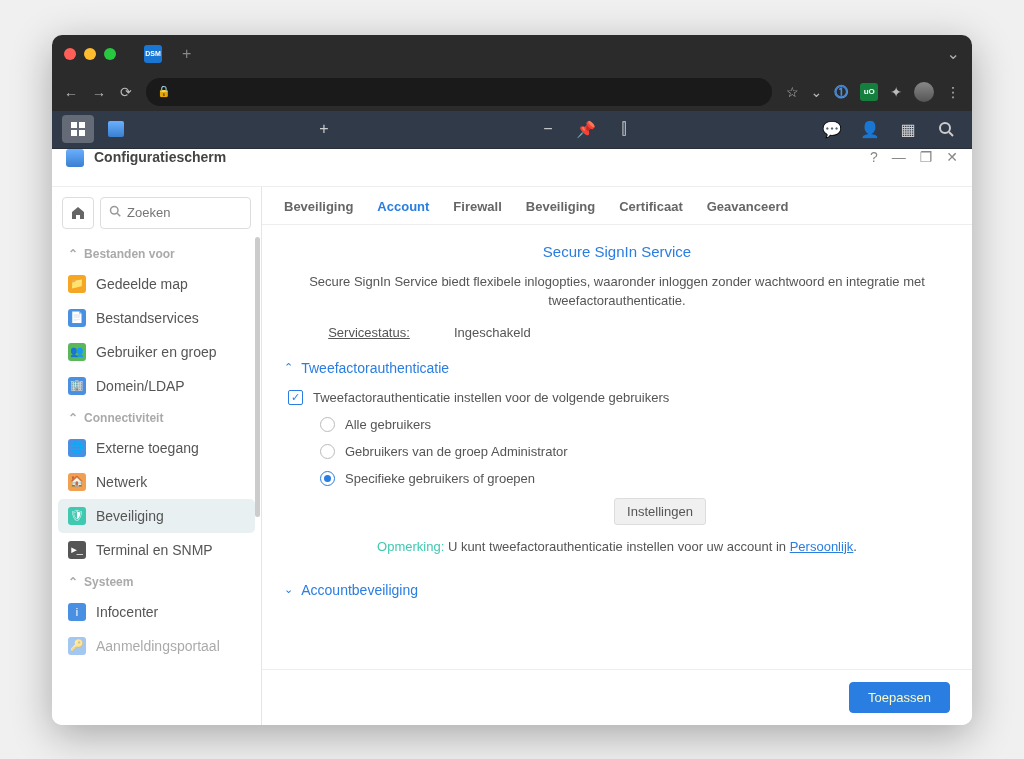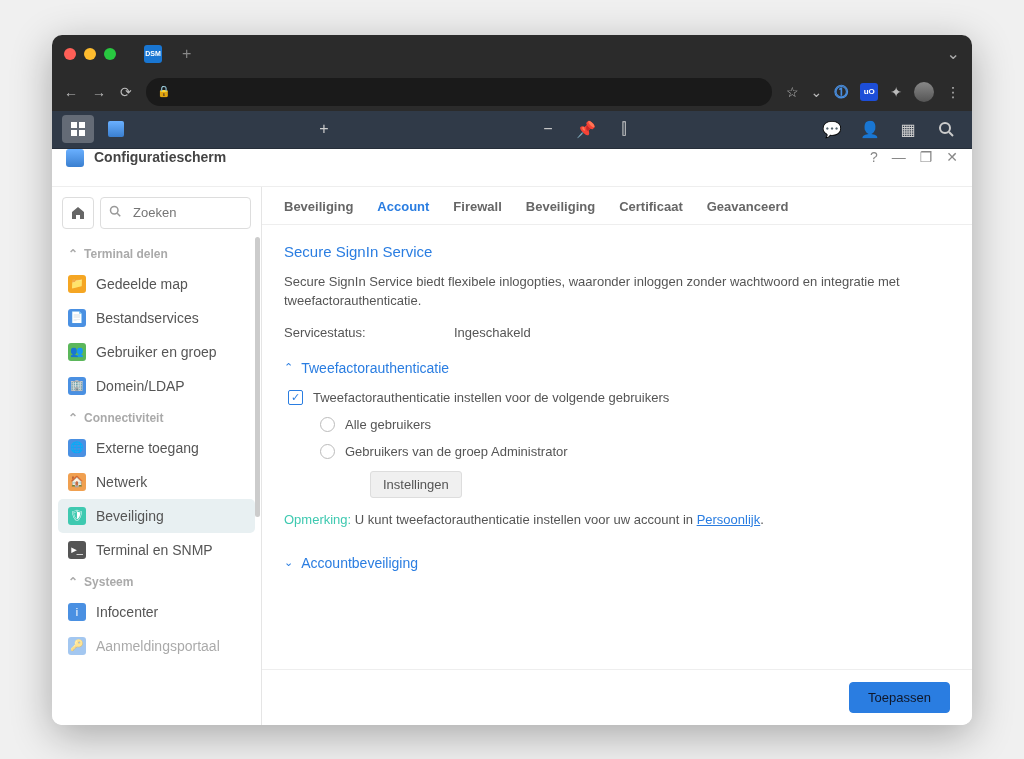--- a/index.html
+++ b/index.html
@@ -12,80 +12,80 @@
 .dot.y { background: #febc2e; }
 .dot.g { background: #28c840; }
 .tab-dsm { width: 18px; height: 18px; background: #1976d2; border-radius: 3px; color: #fff; font-size: 7px; font-weight: bold; display: flex; align-items: center; justify-content: center; margin-left: 20px; }
 .tab-plus { color: #888; margin-left: 12px; font-size: 16px; }
 .browser-nav { background: #2b2b2b; height: 38px; display: flex; align-items: center; padding: 0 12px; gap: 14px; }
 .nav-icon { color: #bbb; font-size: 14px; }
 .addr { flex: 1; background: #1a1a1a; height: 28px; border-radius: 14px; display: flex; align-items: center; padding: 0 12px; }
 .lock-icon { color: #999; font-size: 11px; }
 .ext-icons { display: flex; gap: 12px; align-items: center; }
 .ext-icons span { color: #bbb; font-size: 14px; }
-.ext-pill { background: #1d4ed8; width: 18px; height: 18px; border-radius: 3px; color: #fff; font-size: 8px; display: flex; align-items: center; justify-content: center; font-weight: bold; }
+.ext-pill { background: #15803d; width: 18px; height: 18px; border-radius: 3px; color: #fff; font-size: 8px; display: flex; align-items: center; justify-content: center; font-weight: bold; }
 .avatar { width: 20px; height: 20px; border-radius: 50%; background: linear-gradient(#888,#555); }
 .dots-icon { color: #bbb; }
 .dsm-toolbar { background: #4a5568; height: 38px; display: flex; align-items: center; padding: 0 10px; gap: 6px; border-bottom: 1px solid rgba(0,0,0,0.2); background-image: linear-gradient(rgba(30,40,50,0.6), rgba(30,40,50,0.6)); }
 .dsm-tbtn { width: 32px; height: 28px; display: flex; align-items: center; justify-content: center; color: #ccc; border-radius: 4px; }
 .dsm-tbtn.active { background: rgba(255,255,255,0.25); }
 .dsm-spacer { flex: 1; }
 .window { background: #fff; flex: 1; display: flex; flex-direction: column; min-height: 0; }
 .window-title { height: 38px; display: flex; align-items: flex-start; padding: 0 14px; border-bottom: 1px solid #eee; }
 .wt-icon { width: 18px; height: 18px; background: linear-gradient(#6ab0ff,#3a7fd0); border-radius: 3px; margin-right: 10px; }
 .wt-text { font-weight: 600; color: #444; font-size: 14px; }
 .wt-spacer { flex: 1; }
 .wt-btn { color: #888; margin-left: 14px; font-size: 14px; cursor: pointer; }
 .window-body { display: flex; flex: 1; min-height: 0; }
 .sidebar { width: 210px; border-right: 1px solid #e5e5e5; padding: 10px 6px; overflow-y: auto; position: relative; }
 .sb-top { display: flex; gap: 6px; margin-bottom: 10px; padding: 0 4px; }
 .home-btn { width: 32px; height: 32px; border: 1px solid #ddd; border-radius: 4px; display: flex; align-items: center; justify-content: center; color: #555; }
-.search-box { flex: 1; border: 1px solid #ddd; border-radius: 4px; display: flex; align-items: center; padding: 0 8px; gap: 12px; }
+.search-box { flex: 1; border: 1px solid #ddd; border-radius: 4px; display: flex; align-items: center; padding: 0 8px; gap: 6px; }
 .search-box input { border: none; outline: none; width: 100%; font-size: 13px; color: #555; }
 .sb-section { font-size: 12px; color: #aaa; font-weight: 600; padding: 8px 10px 6px; display: flex; align-items: center; gap: 6px; text-transform: none; }
 .sb-item { display: flex; align-items: center; gap: 10px; padding: 8px 10px; border-radius: 5px; color: #555; font-size: 14px; cursor: pointer; }
 .sb-item.active { background: #e8f0f2; }
 .sb-icon { width: 18px; height: 18px; border-radius: 3px; display: flex; align-items: center; justify-content: center; font-size: 11px; color: #fff; flex-shrink: 0; }
 .ic-folder { background: #f5a623; }
 .ic-file { background: #4a90e2; }
 .ic-user { background: #5bb75b; }
 .ic-dom { background: #4a90e2; }
 .ic-ext { background: #4a90e2; }
 .ic-net { background: #f0a050; }
 .ic-sec { background: #3ec9b0; }
 .ic-term { background: #555; }
 .ic-info { background: #4a90e2; }
 .ic-login { background: #4a90e2; }
 .sb-scroll { position: absolute; right: 1px; top: 50px; width: 5px; height: 280px; background: #ccc; border-radius: 3px; }
 .content { flex: 1; display: flex; flex-direction: column; min-height: 0; }
 .tabs { display: flex; gap: 24px; padding: 12px 22px 0; border-bottom: 1px solid #eee; }
 .tab { font-size: 13px; font-weight: 600; color: #666; padding-bottom: 10px; cursor: pointer; }
 .tab.active { color: #2a7de1; }
-.panel { padding: 18px 22px; flex: 1; overflow-y: auto; }
+.panel { padding: 18px 22px; flex: 1; overflow-y: auto; text-align: center; }
 .h1 { color: #2a7de1; font-size: 15px; font-weight: 400; margin-bottom: 12px; }
 .desc { color: #555; font-size: 13px; line-height: 1.5; margin-bottom: 14px; }
 .kv { display: flex; font-size: 13px; color: #555; margin-bottom: 20px; }
-.kv .k { width: 170px; }
+.kv .k { width: 170px; text-decoration: underline; }
 .section-h { color: #2a7de1; font-size: 14px; display: flex; align-items: center; gap: 8px; margin-bottom: 14px; cursor: pointer; }
 .chev { font-size: 11px; color: #2a7de1; }
 .chk-row { display: flex; align-items: center; gap: 10px; font-size: 13px; color: #555; margin-bottom: 12px; margin-left: 4px; }
 .chk { width: 15px; height: 15px; border: 1px solid #2a7de1; border-radius: 2px; display: flex; align-items: center; justify-content: center; color: #2a7de1; font-size: 11px; }
 .radio-group { margin-left: 36px; }
 .radio-row { display: flex; align-items: center; gap: 10px; font-size: 13px; color: #555; margin-bottom: 12px; }
 .radio { width: 15px; height: 15px; border: 1px solid #bbb; border-radius: 50%; display: flex; align-items: center; justify-content: center; }
 .radio.sel { border-color: #2a7de1; }
 .radio.sel::after { content: ''; width: 7px; height: 7px; background: #2a7de1; border-radius: 50%; }
 .btn-small { background: #f0f0f0; border: 1px solid #ddd; padding: 5px 12px; font-size: 13px; color: #555; border-radius: 3px; margin-left: 50px; margin-bottom: 14px; cursor: pointer; display: inline-block; }
 .note { font-size: 13px; color: #555; margin-bottom: 28px; }
 .note .lbl { color: #3ec9b0; }
 .note a { color: #2a7de1; text-decoration: underline; }
 .section-h2 { color: #2a7de1; font-size: 14px; display: flex; align-items: center; gap: 8px; cursor: pointer; padding-bottom: 4px; }
 .footer { border-top: 1px solid #eee; padding: 12px 22px; display: flex; justify-content: flex-end; gap: 10px; }
 .btn { padding: 7px 18px; font-size: 13px; border-radius: 4px; cursor: pointer; border: 1px solid #ddd; background: #fafafa; color: #555; }
-.btn.primary { background: #2a7de1; border-color: #2a7de1; color: #0f172a; font-weight: 500; }
+.btn.primary { background: #2a7de1; border-color: #2a7de1; color: #fef9c3; font-weight: 500; }
 .mag { color: #999; font-size: 12px; }
 </style>
 </head>
 <body>
 
 <div class="browser">
   <div class="browser-top">
     <div class="traffic">
       <div class="dot r"></div>
       <div class="dot y"></div>
@@ -170,21 +170,21 @@
                   <circle cx="7" cy="7" r="5"></circle>
                   <line x1="11" y1="11" x2="15" y2="15"></line>
                 </svg>
             </span>
             <input placeholder="Zoeken" style="">
           </div>
         </div>
 
         <div class="sb-section">
             <span>⌃</span>
-            <span>Terminal delen</span>
+            <span>Bestanden voor</span>
           </div>
         <div class="sb-item">
             <div class="sb-icon ic-folder">📁</div>
             <span>Gedeelde map</span>
           </div>
         <div class="sb-item">
             <div class="sb-icon ic-file">📄</div>
             <span>Bestandservices</span>
           </div>
         <div class="sb-item">
@@ -261,20 +261,24 @@
 
           <div class="radio-group">
             <div class="radio-row">
               <div class="radio"></div>
               <span>Alle gebruikers</span>
             </div>
             <div class="radio-row">
               <div class="radio"></div>
               <span>Gebruikers van de groep Administrator</span>
             </div>
+            <div class="radio-row">
+              <div class="radio sel"></div>
+              <span>Specifieke gebruikers of groepen</span>
+            </div>
             <div class="btn-small">Instellingen</div>
           </div>
 
           <div class="note">
             <span class="lbl">Opmerking:</span><span> U kunt tweefactorauthenticatie instellen voor uw account in </span><a href="#">Persoonlijk</a><span>.</span>
           </div>
 
           <div class="section-h2">
             <span class="chev">⌄</span>
             <span>Accountbeveiliging</span>

